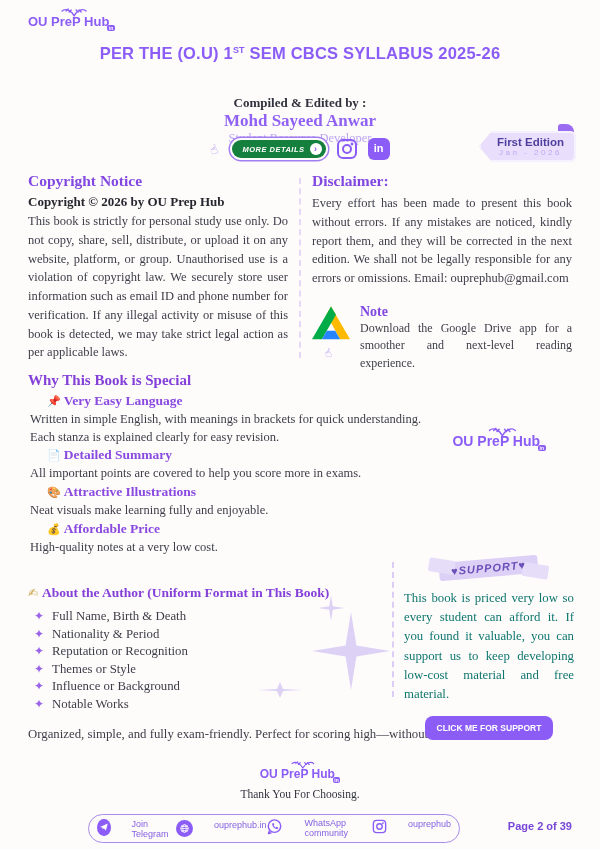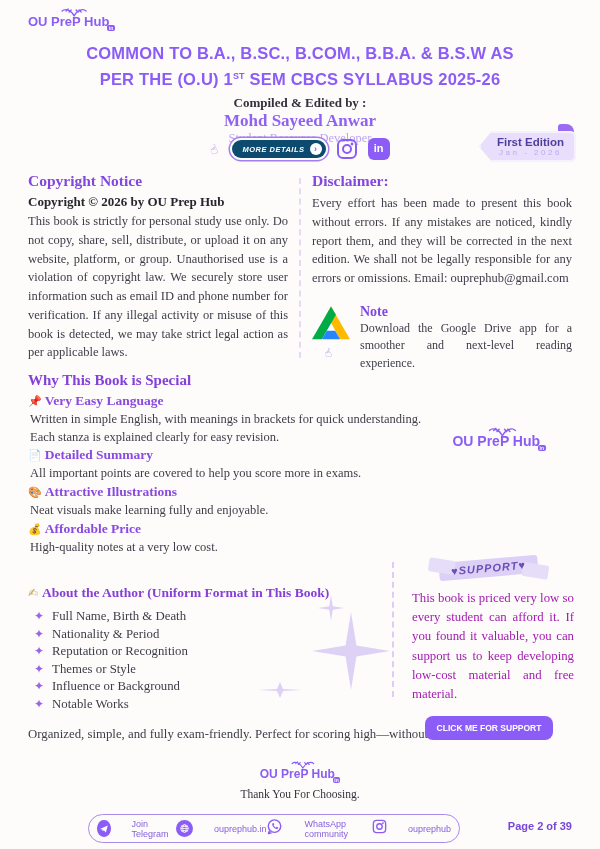--- a/index.html
+++ b/index.html
@@ -19,21 +19,21 @@
            font-family:"Liberation Sans", sans-serif; font-weight:800; font-size:16.5px;
            line-height:1.6; color:#8B5CF6; letter-spacing:.2px; }
   .title sup { font-size:9px; }
   .byline { position:absolute; top:95px; left:0; width:100%; text-align:center; }
   .byline .compiled { font-size:13px; font-weight:bold; color:#32323E; }
   .byline .author { font-size:17px; font-weight:bold; color:#9061F2; line-height:1.2; }
   .byline .role { font-size:12.5px; color:#BCA6F2; }
 
   .social-row { position:absolute; top:138px; left:0; width:100%; display:flex; justify-content:center; align-items:center; gap:10px; }
   .hand { font-family:"DejaVu Sans", sans-serif; color:#A182EC; font-size:13px; transform:rotate(-18deg); display:inline-block; }
-  .more-btn { display:flex; align-items:center; gap:5px; background:#0c4a6e; border-radius:12px; padding:3px 4px 3px 10px; cursor:pointer;
+  .more-btn { display:flex; align-items:center; gap:5px; background:#15803d; border-radius:12px; padding:3px 4px 3px 10px; cursor:pointer;
               box-shadow:0 0 0 2px #FDFCFB, 0 0 0 3.5px #A27EF0; margin-left:4px; }
   .more-btn .lbl { font-family:"Liberation Sans", sans-serif; font-style:italic; font-weight:bold; font-size:7.5px; color:#fff; letter-spacing:.5px; }
   .more-btn .arr { width:12px; height:12px; background:#fff; border-radius:50%; color:#8B5CF6; font-size:9px; line-height:12px; text-align:center; font-weight:bold; font-family:"Liberation Sans", sans-serif; }
   .ig-icon, .li-icon { width:22px; height:22px; border-radius:6px; }
   .li-icon { background:#8B5CF6; color:#fff; font-family:"Liberation Sans", sans-serif; font-weight:bold; font-size:11px; text-align:center; line-height:21px; }
 
   .edition { position:absolute; top:131px; right:24px; }
   .edition .fold { position:absolute; top:-7px; right:2px; width:16px; height:16px; background:#9B6BF2; border-radius:3px 8px 0 3px; }
   .edition .plate { position:relative; background:#E9DEFB; padding:5px 12px 5px 18px; border-radius:0 6px 6px 0;
                     clip-path:polygon(13px 0, 100% 0, 100% 100%, 13px 100%, 0 50%);
@@ -51,21 +51,21 @@
 
   .note-row { display:flex; gap:10px; margin-top:16px; }
   .note-icon-col { text-align:center; padding-top:2px; }
   .note-hand { display:block; transform:rotate(-15deg); margin-top:2px; margin-left:-6px; font-size:12px; }
   .note-head { font-size:14px; font-weight:bold; color:#8247E0; }
   .note-body { font-size:12px; color:#3D3D49; line-height:1.45; text-align:justify; }
 
   
   .special { position:absolute; top:372px; left:28px; width:470px; }
   .special h2 { font-size:15px; font-weight:bold; color:#8440D8; margin-bottom:3px; }
-  .sp-title { font-size:13.5px; font-weight:bold; color:#8A4AE0; line-height:1.4; }
+  .sp-title { font-size:13.5px; font-weight:bold; color:#8A4AE0; line-height:1.4;margin-left:19px; }
   .sp-title .emo { font-family:"DejaVu Sans", sans-serif; font-size:11px; margin-right:3px; }
   .sp-desc { font-size:12.5px; color:#3D3D49; line-height:1.42; margin-left:2px; }
   .emo-red { color:#D23B2F; } .emo-gray { color:#8A8FA0; } .emo-blue { color:#7FA6C8; } .emo-orange { color:#C87F3B; } .emo-gold { color:#CDA53A; }
 
   .free-box { position:absolute; top:432px; right:20px; width:162px; text-align:center; }
   .btn { display:inline-block; background:#8B5CF6; color:#fff; font-family:"Liberation Sans", sans-serif; font-weight:bold;
          border-radius:8px; cursor:pointer; }
   .btn-free { font-size:7.5px; padding:7px 9px; margin-top:8px; letter-spacing:.3px; }
 
   
@@ -78,49 +78,48 @@
 
   .v-divider { position:absolute; top:562px; left:392px; height:135px; border-left:2px dashed #DCCDF6; }
   .sparkle { position:absolute; background:#DDD2F6; clip-path:polygon(50% 0,57% 43%,100% 50%,57% 57%,50% 100%,43% 57%,0 50%,43% 43%); }
 
   .support-col { position:absolute; top:558px; left:404px; width:170px; text-align:center; }
   .ribbon { position:relative; display:inline-block; transform:rotate(-5deg); background:#DCD0F6; color:#6B4FB8;
             font-family:"Liberation Sans", sans-serif; font-style:italic; font-weight:bold; font-size:11px;
             letter-spacing:1px; padding:3px 12px; border-radius:3px; }
   .ribbon::before { content:""; position:absolute; left:-10px; top:-4px; width:26px; height:14px; background:#E6DDF9; transform:rotate(14deg); z-index:-1; border-radius:2px; }
   .ribbon::after { content:""; position:absolute; right:-10px; bottom:-5px; width:26px; height:14px; background:#E6DDF9; transform:rotate(14deg); z-index:-1; border-radius:2px; }
-  .support-body { margin-top:12px; font-size:12.8px; color:#a21caf; line-height:1.5; text-align:justify;margin-left:8px; }
+  .support-body { margin-top:12px; font-size:12.8px; color:#0f766e; line-height:1.5; text-align:justify; }
   .btn-support { font-size:8.5px; padding:7px 12px; margin-top:12px; }
 
   
   .footer-logo { position:absolute; top:764px; left:0; width:100%; text-align:center; }
   .thanks { position:absolute; top:788px; left:0; width:100%; text-align:center; font-size:11.5px; color:#32323E; }
   .footer-bar { position:absolute; top:814px; left:88px; width:372px; height:29px; border:1.5px solid #A78BE8; border-radius:15px;
                 display:flex; align-items:center; justify-content:space-evenly; padding:0 8px; background:#FDFCFB; }
-  .flink { display:flex; align-items:center; gap:21px; cursor:pointer; }
+  .flink { display:flex; gap:21px; cursor:pointer; }
   .flink .txt { font-family:"Liberation Sans", sans-serif; font-size:9px; color:#8660E0; }
   .circle-ic { width:17px; height:17px; border-radius:50%; background:#8B5CF6; display:flex; align-items:center; justify-content:center; }
   .page-label { position:absolute; top:820px; right:28px; font-family:"Liberation Sans", sans-serif; font-weight:bold; font-size:11px; color:#7646D8; }
 </style>
 </head>
 <body>
 
 <div class="page">
 
   <div class="logo logo-top">
     <span class="book">
       <svg width="26" height="10" viewBox="0 0 26 10">
           <path d="M13 9 C10 3 4 1 1 4 M13 9 C16 3 22 1 25 4 M5 4 l2-2 M8 5 l2-2 M18 3 l2 2 M15 3 l2 2" stroke="#8B5CF6" stroke-width="1.3" fill="none" stroke-linecap="round"></path>
         </svg>
     </span>
     <span>OU PreP Hub</span><span class="in-badge">in</span>
   </div>
 
   <div class="title">
-    <div>COMMON TO B.A., B.SC., B.COM., B.B.A. &amp; B.S.W AS</div>
     <div><span>PER THE (O.U) 1</span><sup>ST</sup><span> SEM CBCS SYLLABUS 2025-26</span></div>
   </div>
 
   <div class="byline">
     <div class="compiled">Compiled &amp; Edited by :</div>
     <div class="author">Mohd Sayeed Anwar</div>
     <div class="role">Student Resource Developer</div>
   </div>
 
   <div class="social-row">

